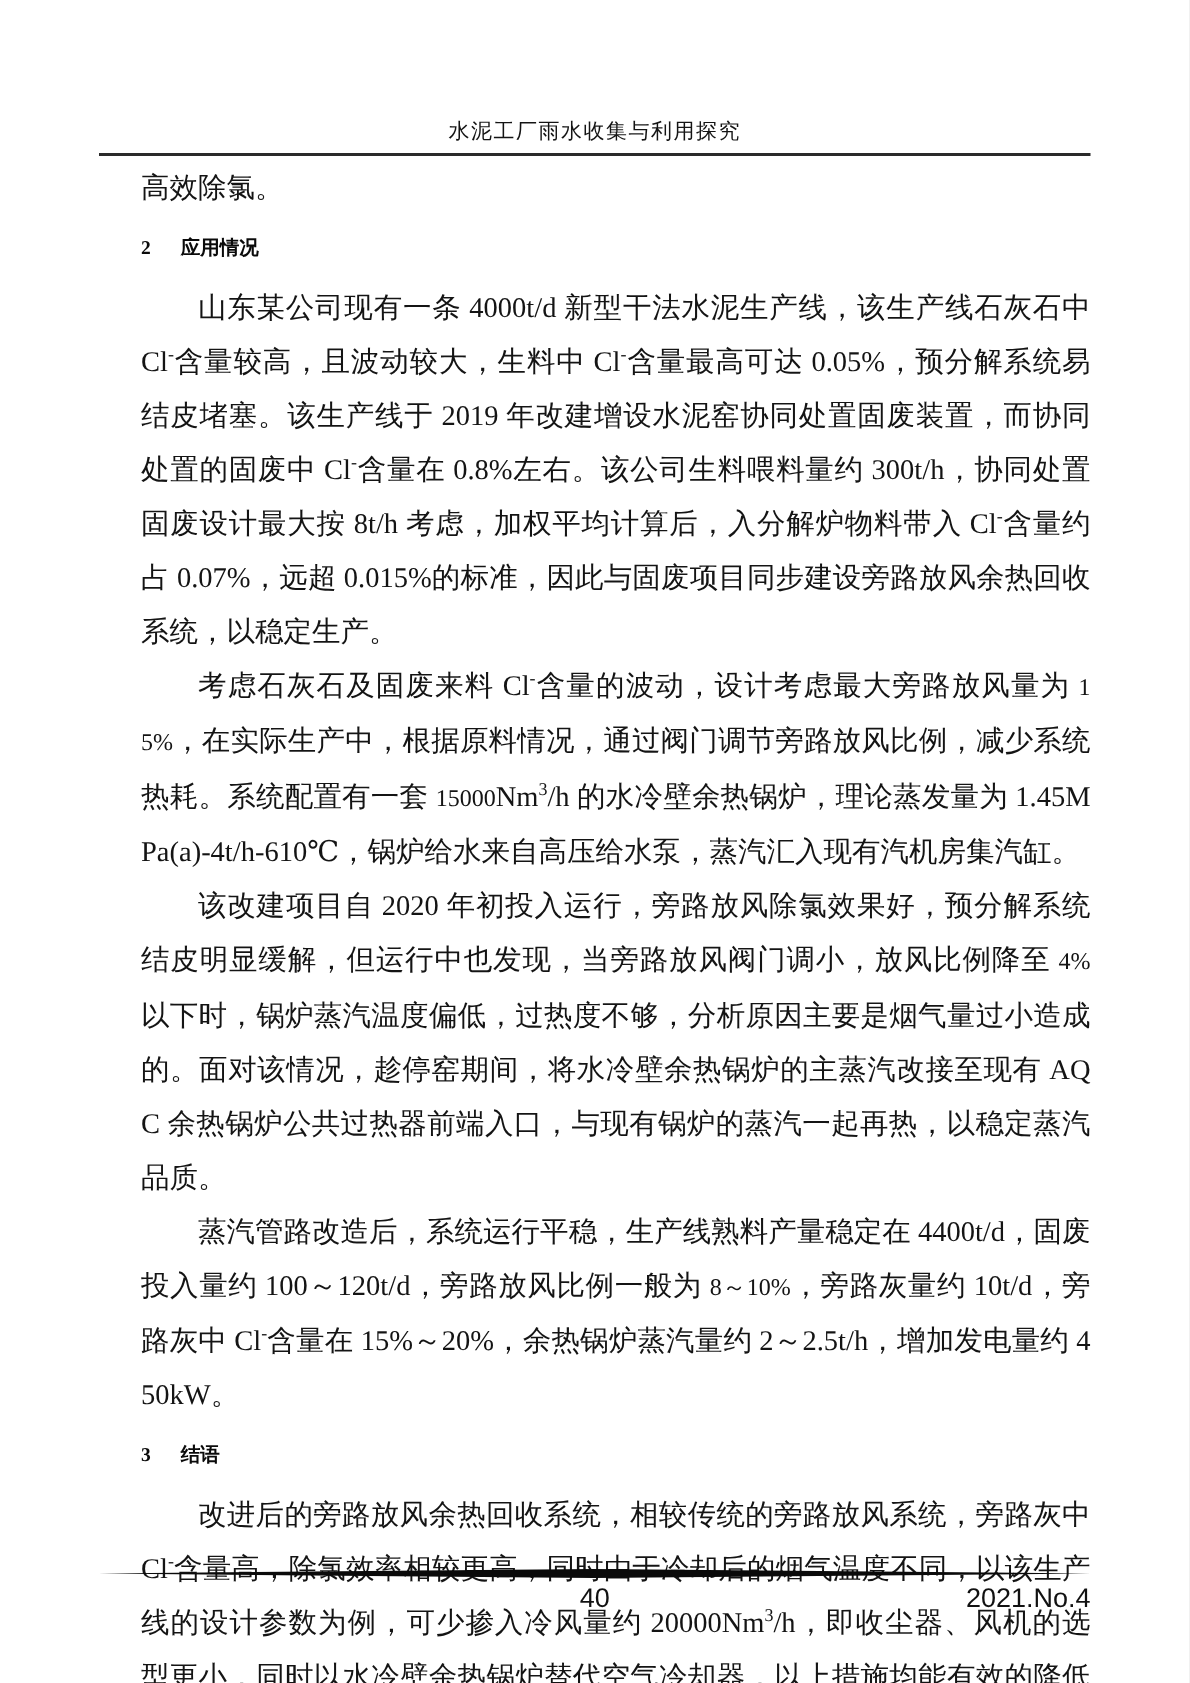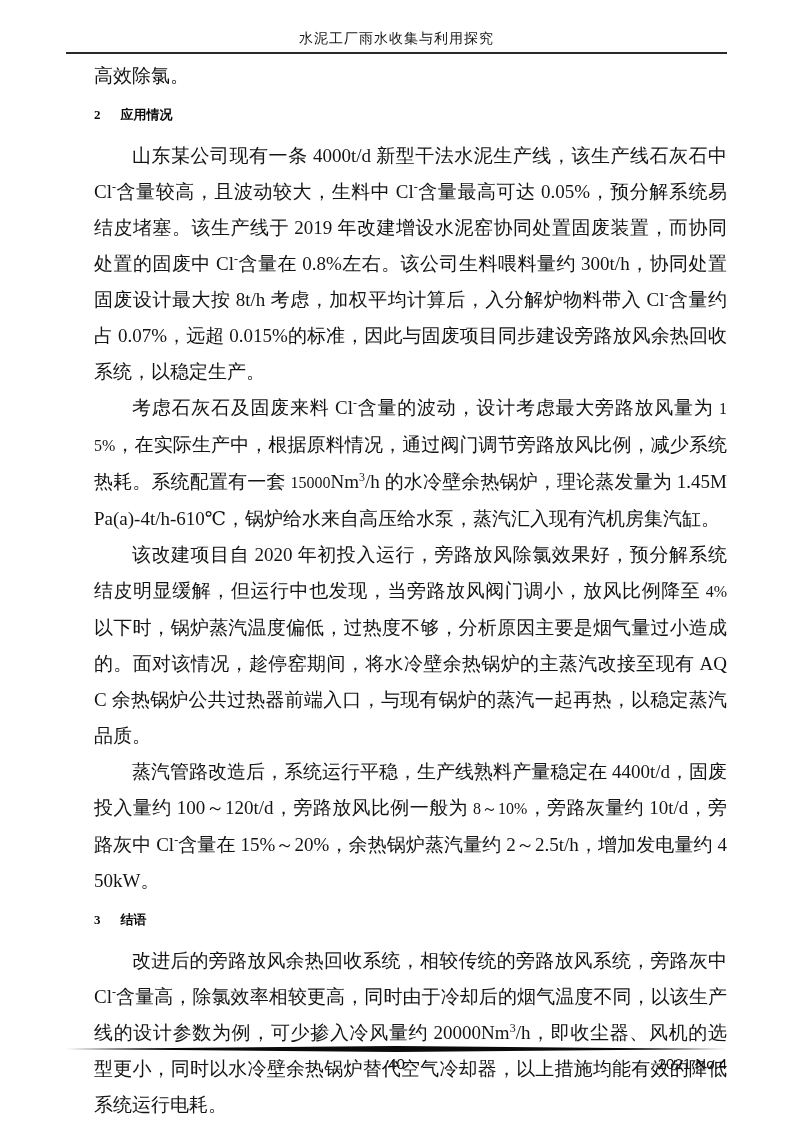--- a/index.html
+++ b/index.html
@@ -8,21 +8,21 @@
     width: 793px;
     height: 1122px;
     background: #ffffff;
     margin: 0 auto;
     overflow: hidden;
     font-family: "Liberation Serif", "DejaVu Serif", serif;
     color: #141414;
   }
   .running-header {
     margin: 0 66px;
-    padding-top: 26px;
+    padding-top: 76px;
     text-align: center;
     border-bottom: 2px solid #2a2a2a;
   }
   .running-title {
     display: inline-block;
     font-size: 14px;
     line-height: 26px;
     letter-spacing: 1px;
   }
   .doc-body {
@@ -64,21 +64,21 @@
     left: 66px;
     right: 66px;
     top: 1046px;
   }
   .footer-rule { display: block; width: 100%; height: 6px; }
   .footer-text-row {
     position: relative;
     height: 20px;
     margin-top: 3px;
     font-family: "Liberation Sans", "DejaVu Sans", sans-serif;
-    font-size: 15px;
+    font-size: 18px;
     color: #111;
   }
   .page-number {
     position: absolute;
     left: 50%;
     transform: translateX(-50%);
     top: 0;
   }
   .issue-label {
     position: absolute;

